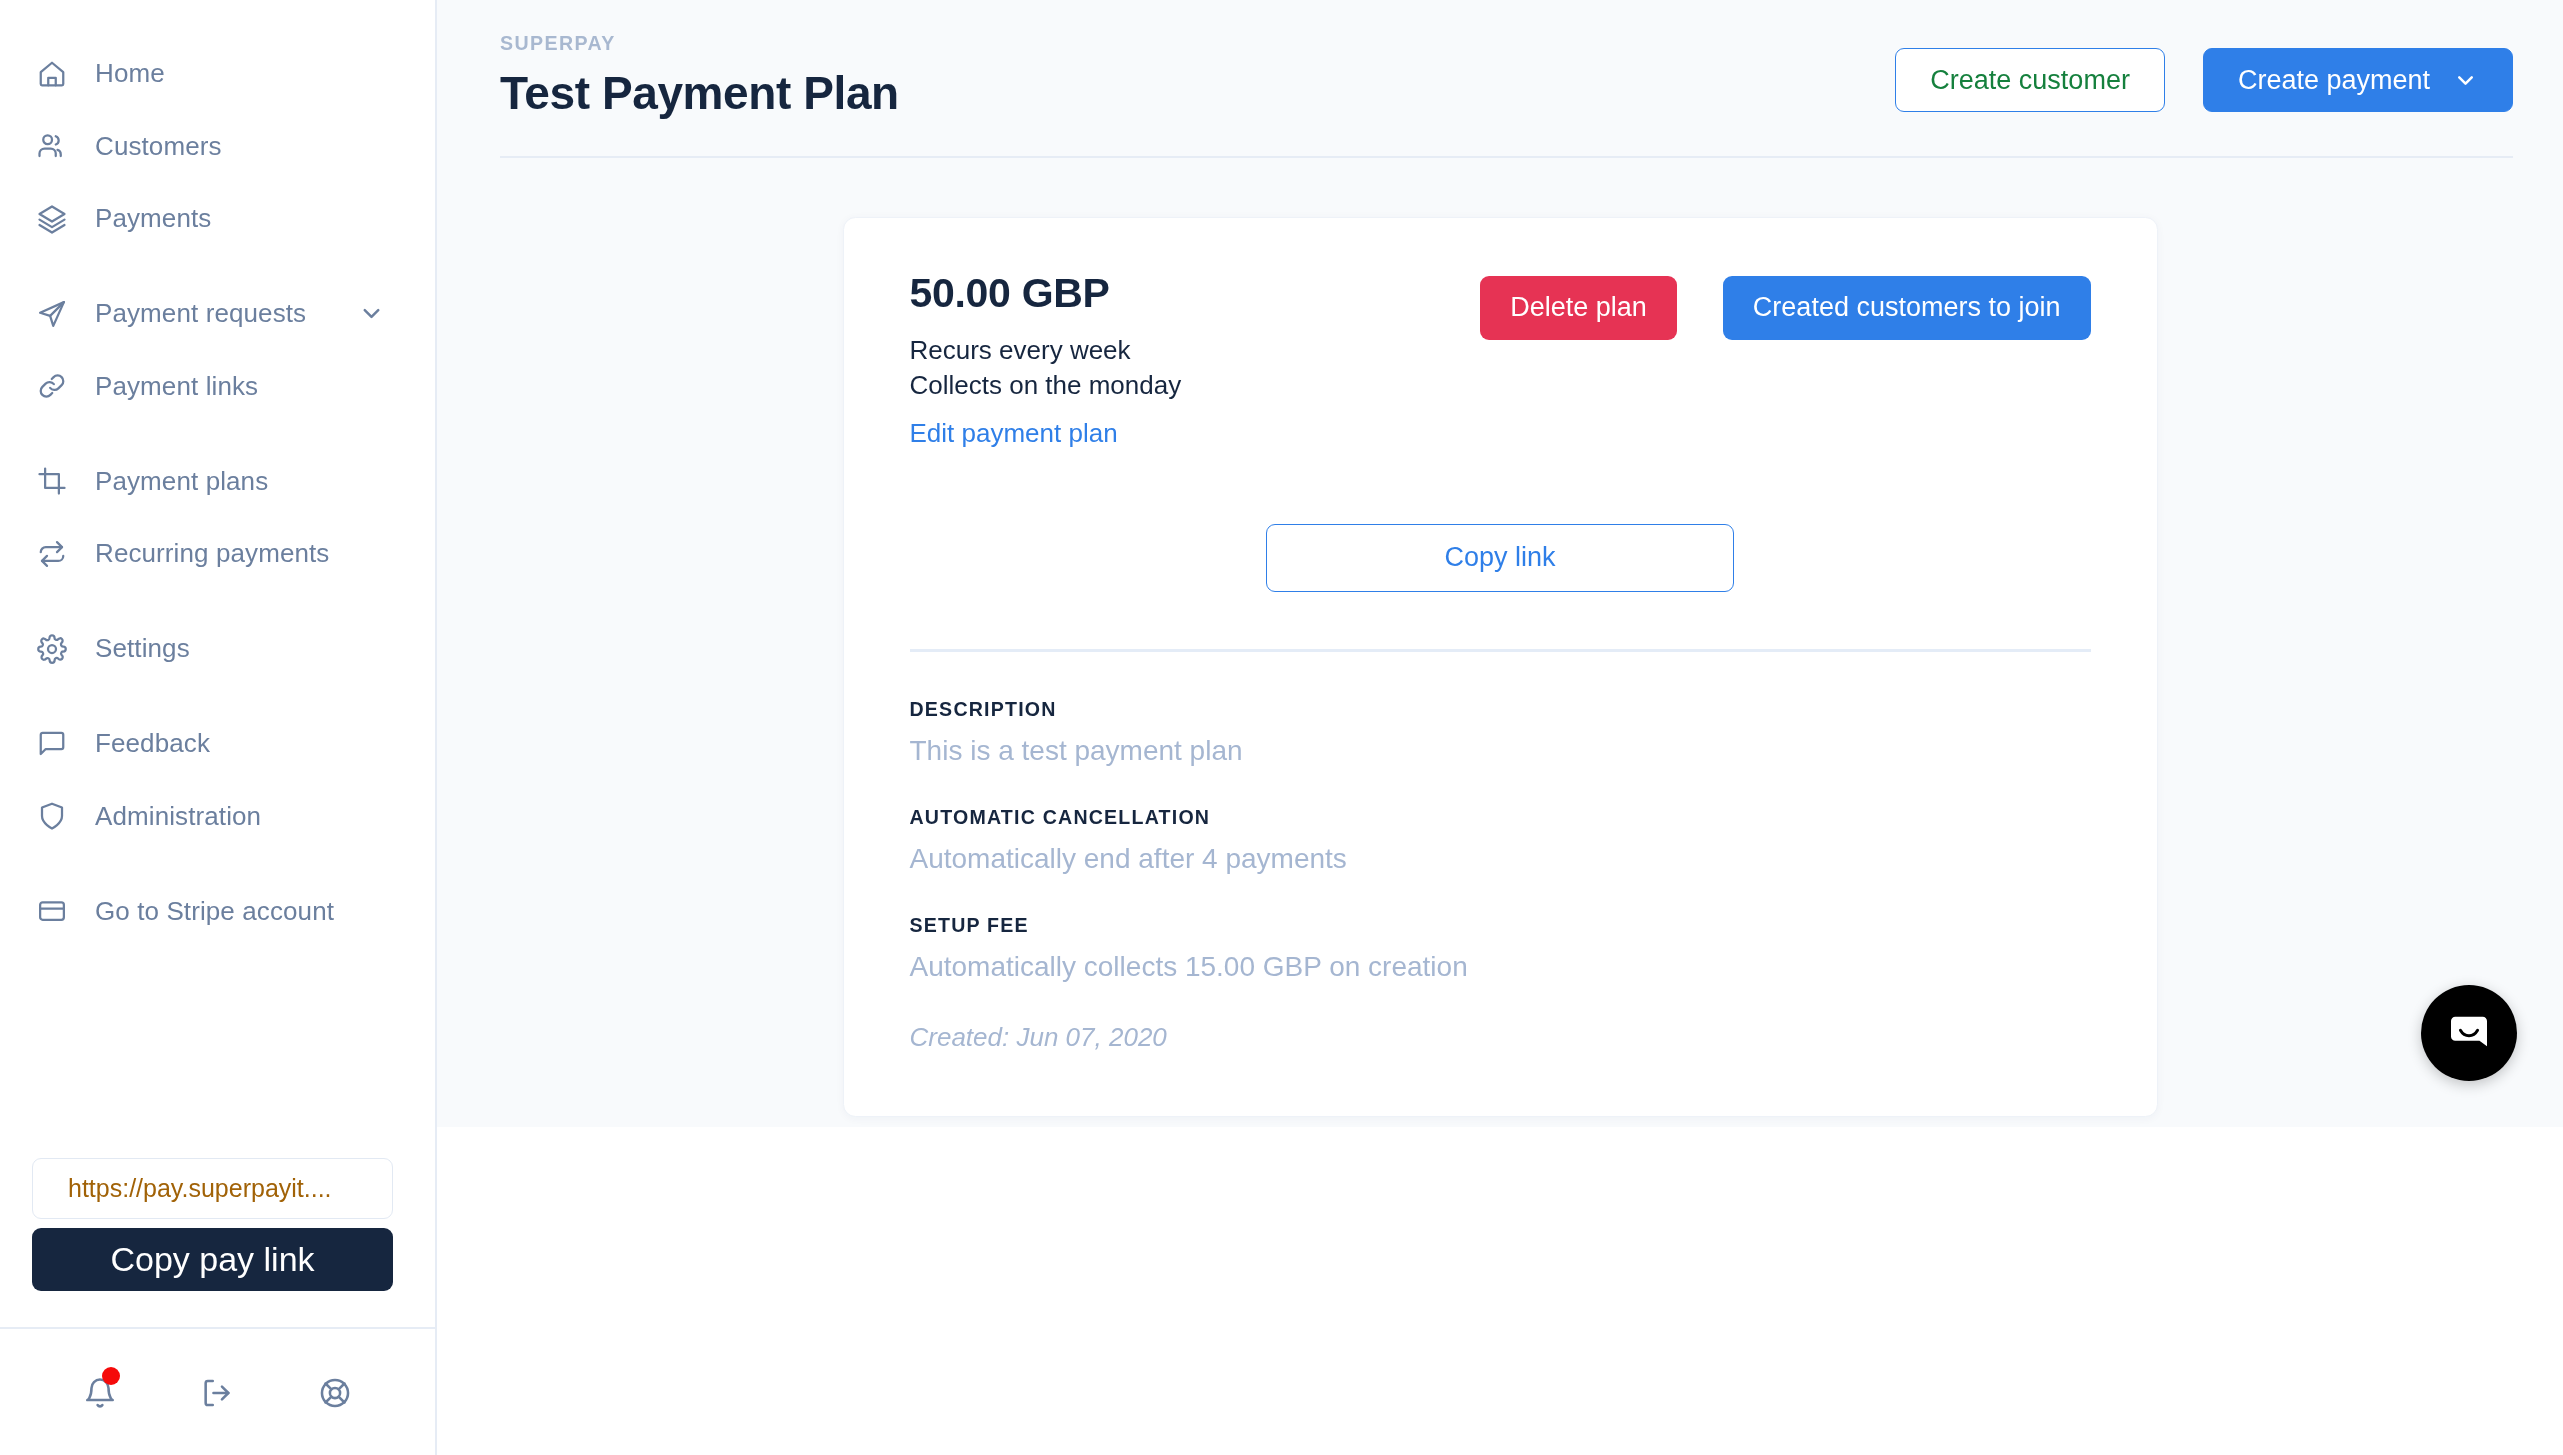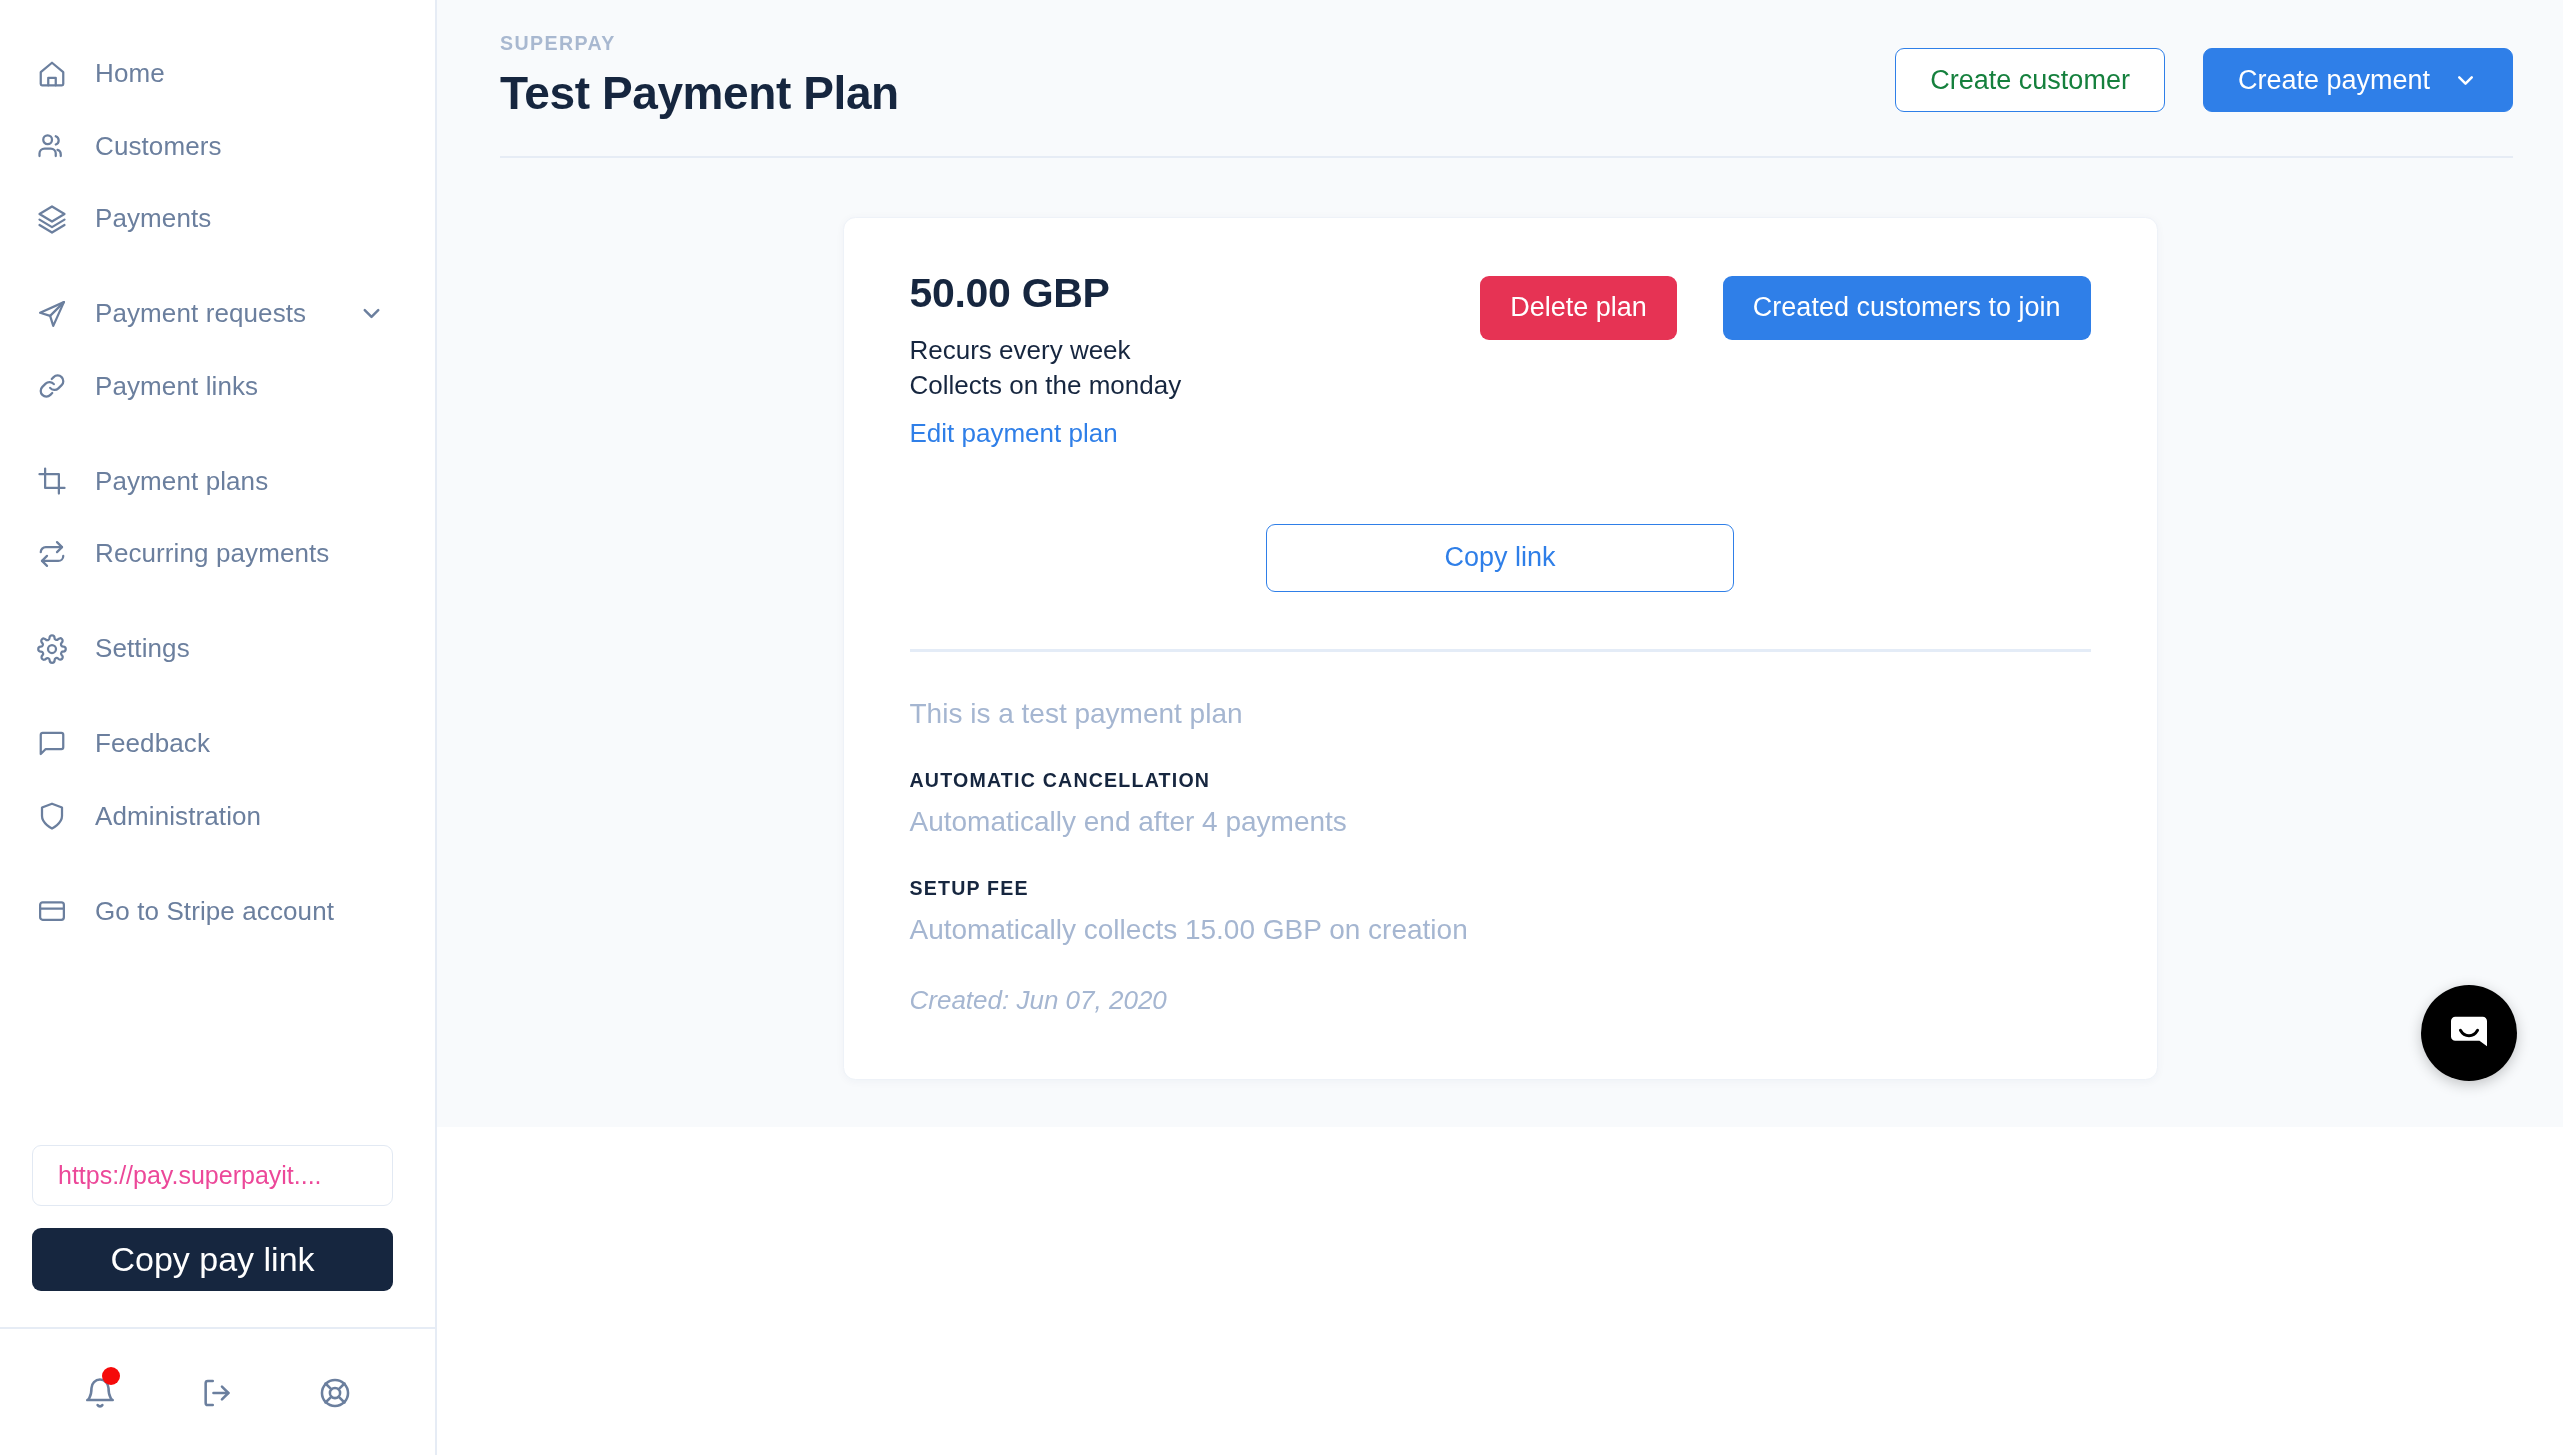--- a/index.html
+++ b/index.html
@@ -57,25 +57,25 @@
 
   .sidebar-spacer { flex: 1 1 auto; }
 
   .pay-box { padding: 0 32px 0 32px; margin-bottom: 36px; }
   .pay-url {
     height: 61px; width: 361px;
     border: 1.8px solid #e2e9f3;
     border-radius: 9px;
     background: #ffffff;
     display: flex; align-items: center;
-    padding: 0 25px;
+    padding: 0 35px;
     font-size: 25px;
-    color: #ec4899;
+    color: #a16207;
     overflow: hidden; white-space: nowrap;
-    margin-bottom: 22px;
+    margin-bottom: 9px;
   }
   .pay-btn {
     width: 361px; height: 63px;
     background: #16263f;
     border: none; border-radius: 9px;
     color: #ffffff;
     font-size: 34px;
     font-family: inherit;
     cursor: pointer;
     display: flex; align-items: center; justify-content: center;
@@ -471,20 +471,21 @@
 
         <div class="link-block">
           <button class="copy-link-btn">Copy link</button>
         </div>
 
         <div class="card-rule"></div>
 
         <div class="details">
 
           <div>
+            <div class="detail-label">DESCRIPTION</div>
             <div class="detail-value">This is a test payment plan</div>
           </div>
 
           <div>
             <div class="detail-label">AUTOMATIC CANCELLATION</div>
             <div class="detail-value">Automatically end after 4 payments</div>
           </div>
 
           <div>
             <div class="detail-label">SETUP FEE</div>

